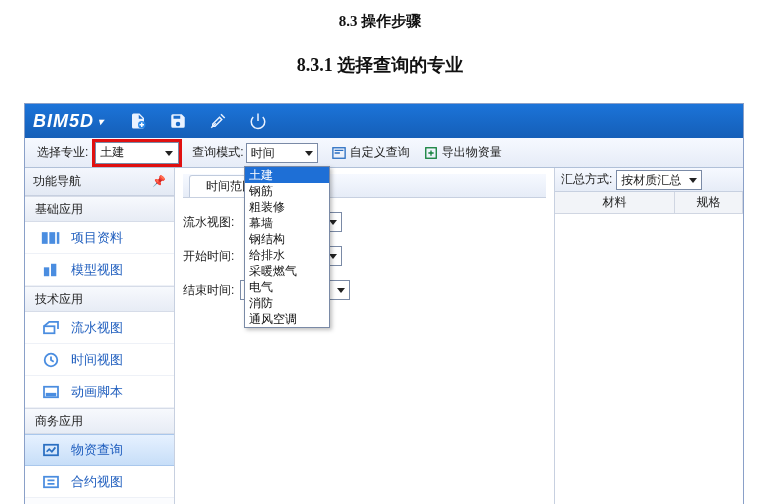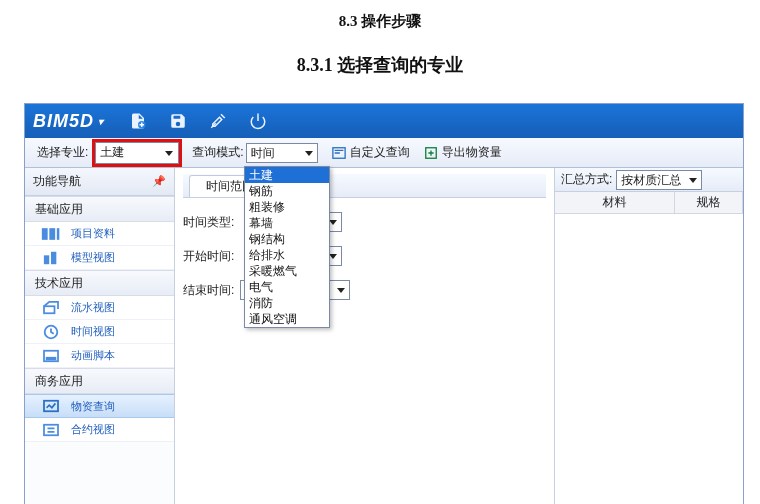--- a/index.html
+++ b/index.html
@@ -136,26 +136,26 @@
     background: linear-gradient(to bottom, #f7f9fd 0%, #e7ecf5 100%);
     border-top: 1px solid #d6dce8;
     border-bottom: 1px solid #d6dce8;
     display: flex;
     align-items: center;
     padding: 0 10px;
     font-size: 12px;
     color: #222;
   }
   .side-item {
-    height: 24px;
+    height: 32px;
     display: flex;
     align-items: center;
     padding: 0 10px 0 16px;
     gap: 10px;
-    font-size: 11px;
+    font-size: 13px;
     color: #2260bf;
     background: #fff;
     border-bottom: 1px solid #eef1f7;
   }
   .side-item .sic { width:20px; height:18px; display:flex; align-items:center; justify-content:center; color:#3b83e0; }
   .side-item.active {
     background: linear-gradient(to bottom, #e6f1ff 0%, #c7def8 100%);
     border-top:1px solid #a9c7ec;
     border-bottom:1px solid #a9c7ec;
   }
@@ -416,21 +416,21 @@
         <div class="opt">幕墙</div>
         <div class="opt">钢结构</div>
         <div class="opt">给排水</div>
         <div class="opt">采暖燃气</div>
         <div class="opt">电气</div>
         <div class="opt">消防</div>
         <div class="opt">通风空调</div>
       </div>
 
       <div class="row">
-        <span>时间类型:</span>
+        <span>流水视图:</span>
         <span style="width:70px"></span>
         <span class="dd-narrow"></span>
       </div>
       <div class="row">
         <span>开始时间:</span>
         <span style="width:70px"></span>
         <span class="dd-narrow"></span>
       </div>
       <div class="row">
         <span>结束时间:</span>

